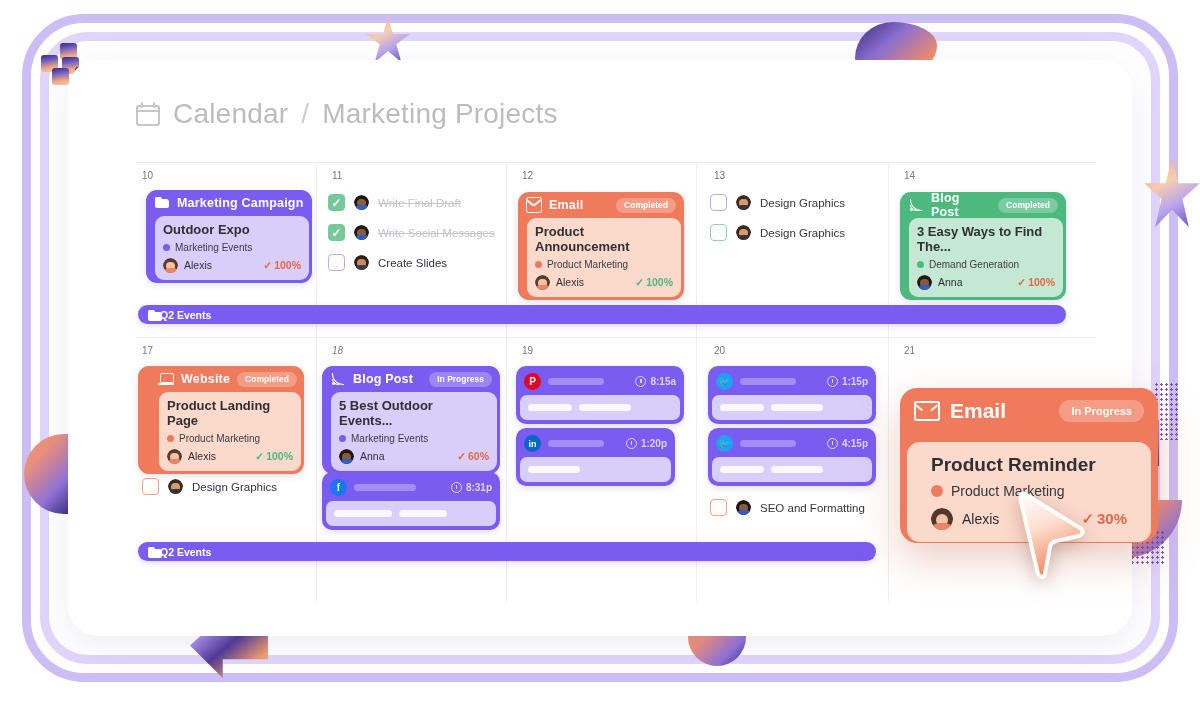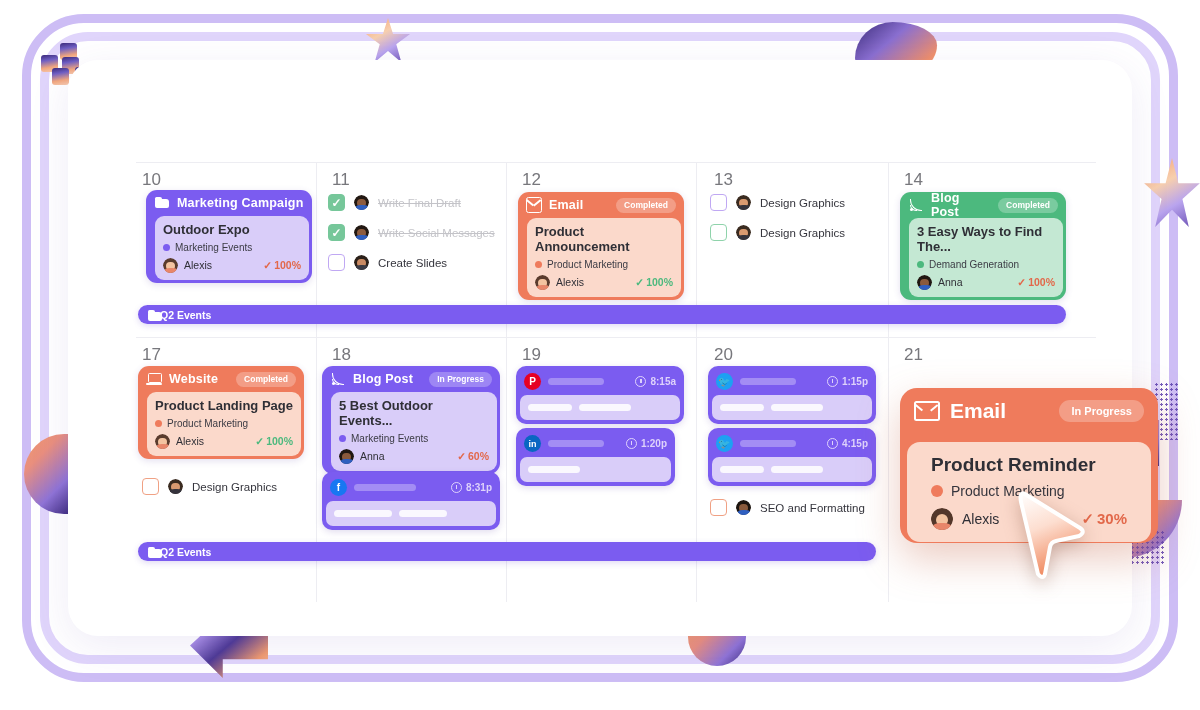--- a/index.html
+++ b/index.html
@@ -64,21 +64,21 @@
   .cal-ico .p1{ left:5px; top:0; width:2px; height:6px; border-radius:1px; }
   .cal-ico .p2{ right:5px; top:0; width:2px; height:6px; border-radius:1px; }
   .sep{ color:#cfcfd2; }
 
   
   .cal{ position:absolute; left:136px; top:162px; width:960px; height:440px; }
   .col-lines{ position:absolute; inset:0; }
   .vline{ position:absolute; top:0; width:1px; background:#ededf2; }
   .hline{ position:absolute; left:0; right:0; height:1px; background:#ededf2; }
 
-  .daynum{ position:absolute; font-size:17px; color:#77777c; font-weight:400; }
+  .daynum{ position:absolute; font-size:10px; color:#77777c; font-weight:400; }
 
   
   .card{
     position:absolute; border-radius:11px; overflow:hidden;
     box-shadow:0 2px 7px rgba(90,60,160,.16);
   }
   .card .hd{
     display:flex; align-items:center; gap:7px;
     padding:0 8px; height:26px;
   }
@@ -205,20 +205,31 @@
   <div class="deco quarter" style="left:24px; top:434px; width:46px; height:80px; border-radius:46px 0 0 46px;"></div>
   <div class="deco quarter" style="left:1124px; top:500px; width:58px; height:58px; border-radius:0 0 58px 0;"></div>
   <div class="deco quarter" style="left:1113px; top:420px; width:46px; height:46px; border-radius:46px 0 0 0;"></div>
   <div class="deco arrowshape" style="left:190px; top:606px; width:78px; height:72px;"></div>
   <div class="deco quarter" style="left:688px; top:624px; width:58px; height:42px; border-radius:0 0 58px 58px;"></div>
   <div class="deco dotgrid" style="left:1154px; top:382px; width:26px; height:58px;"></div>
   <div class="deco dotgrid" style="left:1130px; top:530px; width:34px; height:34px;"></div>
 
   <div class="app-window"></div>
 
+  <div class="page-head">
+    <span class="cal-ico">
+      <i class="bx"></i>
+        <i class="tp"></i>
+        <i class="p1"></i>
+        <i class="p2"></i>
+    </span>
+    <span>Calendar</span>
+    <span class="sep">/</span>
+    <span>Marketing Projects</span>
+  </div>
 
   <div class="cal">
     <div class="col-lines">
       <div class="vline" style="left:180px;  height:440px;"></div>
       <div class="vline" style="left:370px;  height:440px;"></div>
       <div class="vline" style="left:560px;  height:440px;"></div>
       <div class="vline" style="left:752px;  height:440px;"></div>
       <div class="hline" style="top:0px;"></div>
       <div class="hline" style="top:175px;"></div>
     </div>
@@ -357,26 +368,26 @@
         </div>
       </div>
     </div>
 
     <div class="spanbar" style="left:2px; top:143px; width:928px;">
       <span class="g fold" style="width:13px;height:13px;"></span>
       <span class="lbl">Q2 Events</span>
     </div>
 
     <div class="daynum" style="left:6px;   top:183px;">17</div>
-    <div class="daynum" style="left:196px; top:183px;">18</div>
+    <div class="daynum" style="left:196px; top:183px;font-style:italic;">18</div>
     <div class="daynum" style="left:386px; top:183px;">19</div>
     <div class="daynum" style="left:578px; top:183px;">20</div>
     <div class="daynum" style="left:768px; top:183px;">21</div>
 
-    <div class="card" style="left:2px; top:204px; width:166px; background:#ef7b5c;">
+    <div class="card" style="left:2px; top:204px; width:166px; background:#ef7b5c;padding-left:12px;">
       <div class="hd">
         <span class="g lap"></span>
         <span class="ttl">Website</span>
         <span class="badge">Completed</span>
       </div>
       <div class="bd" style="background:#fbd9cb;">
         <div class="name">Product Landing Page</div>
         <div class="tagrow">
           <span class="dot" style="background:#ef7b5c;"></span>
           <span class="tag">Product Marketing</span>

